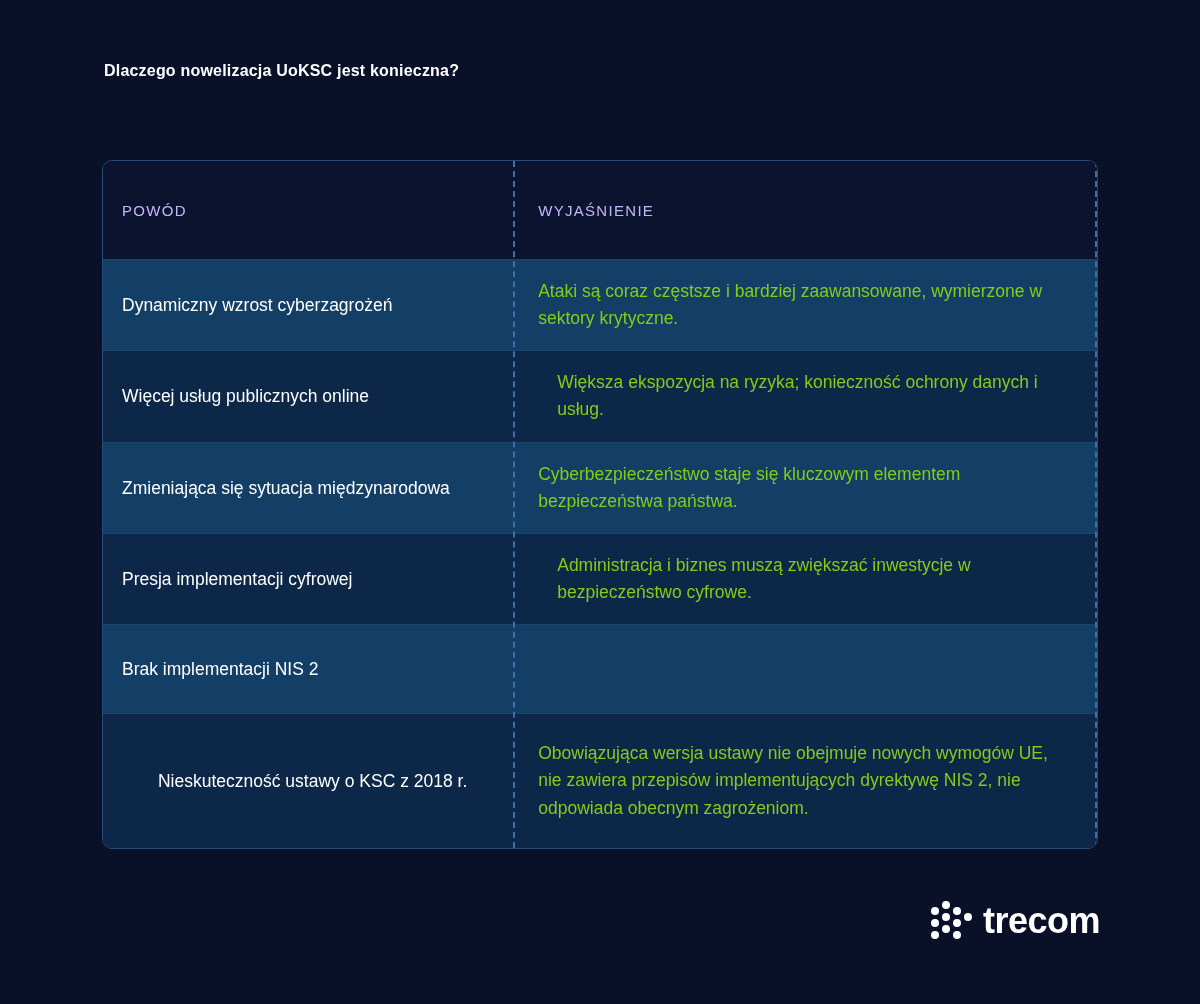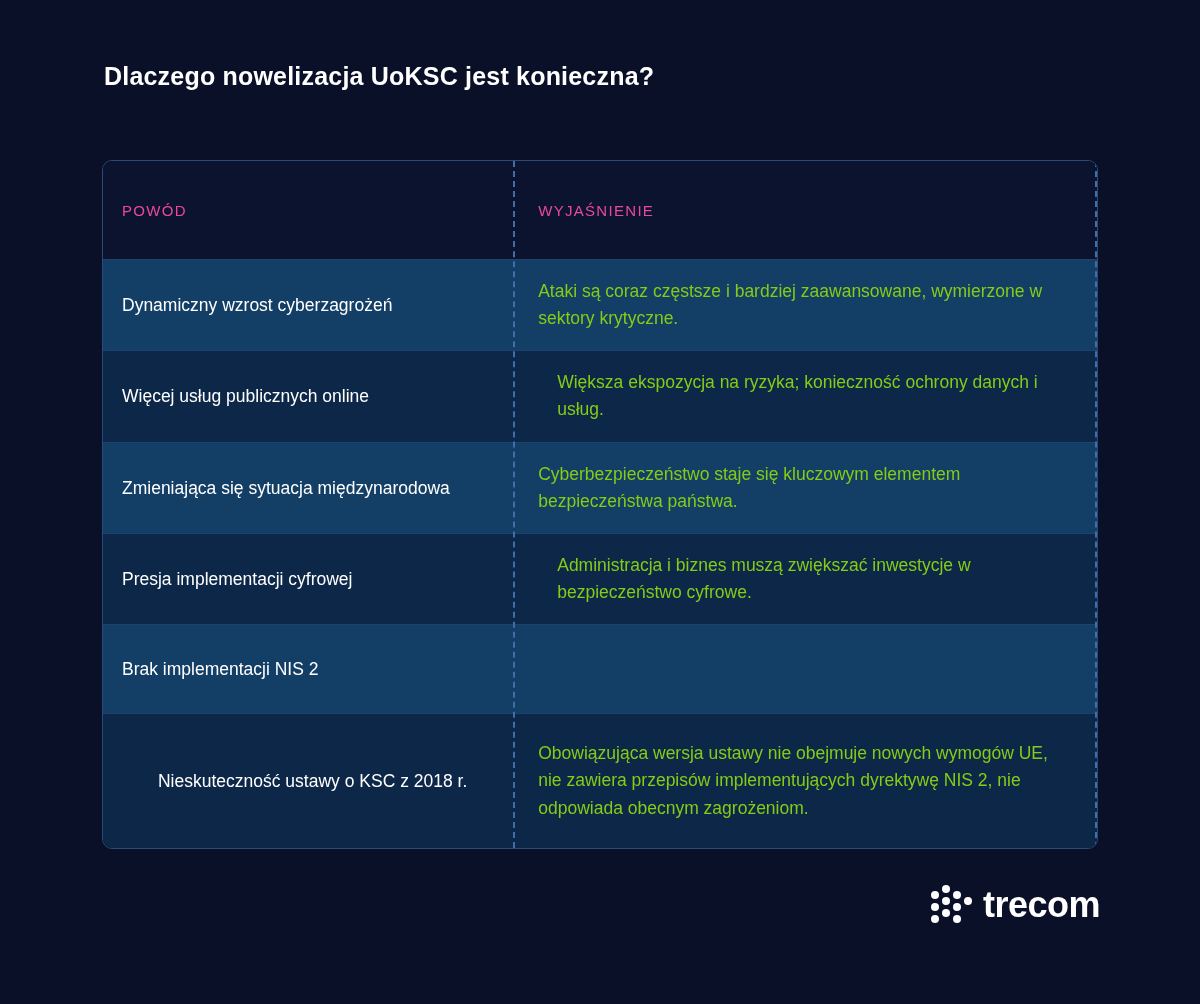--- a/index.html
+++ b/index.html
@@ -19,21 +19,21 @@
   .page {
     position: absolute;
     inset: 0;
     background: #0a1028;
   }
 
   .title {
     position: absolute;
     left: 104px;
     top: 62px;
-    font-size: 25px;
+    font-size: 16px;
     font-weight: bold;
     letter-spacing: 0.2px;
     color: #ffffff;
   }
 
   .table {
     position: absolute;
     left: 102px;
     top: 160px;
     width: 996px;
@@ -75,21 +75,21 @@
   .head-row {
     height: 98px;
     background: #0c132e;
     border-bottom: 1px solid #25406b;
   }
   .head-cell {
     display: flex;
     align-items: center;
     font-size: 15px;
     letter-spacing: 1.3px;
-    color: #ec4899;
+    color: #c4b5fd;
     font-weight: normal;
   }
   .c1 { width: 410px; box-sizing: border-box; padding-left: 19px; }
   .c2 { width: 586px; box-sizing: border-box; padding-left: 26px; }
 
   .body-row { min-height: 88px; border-bottom: 1px solid #20406d; }
   .body-row.alt { background: #133e66; }
   .body-row.base { background: #0d2748; gap: 32px; }
   .body-row:last-child { border-bottom: none; }
 
@@ -117,21 +117,21 @@
     line-height: 1.55;
     color: #84cc16;
     font-weight: normal;
   }
   .row-last { min-height: 134px; background: #0d2748; }
 
   
   .logo {
     position: absolute;
     right: 100px;
-    bottom: 78px;
+    bottom: 62px;
     display: flex;
     align-items: center;
     gap: 6px;
   }
   .logo-mark {
     width: 46px;
     height: 40px;
     position: relative;
   }
   .logo-mark i {

